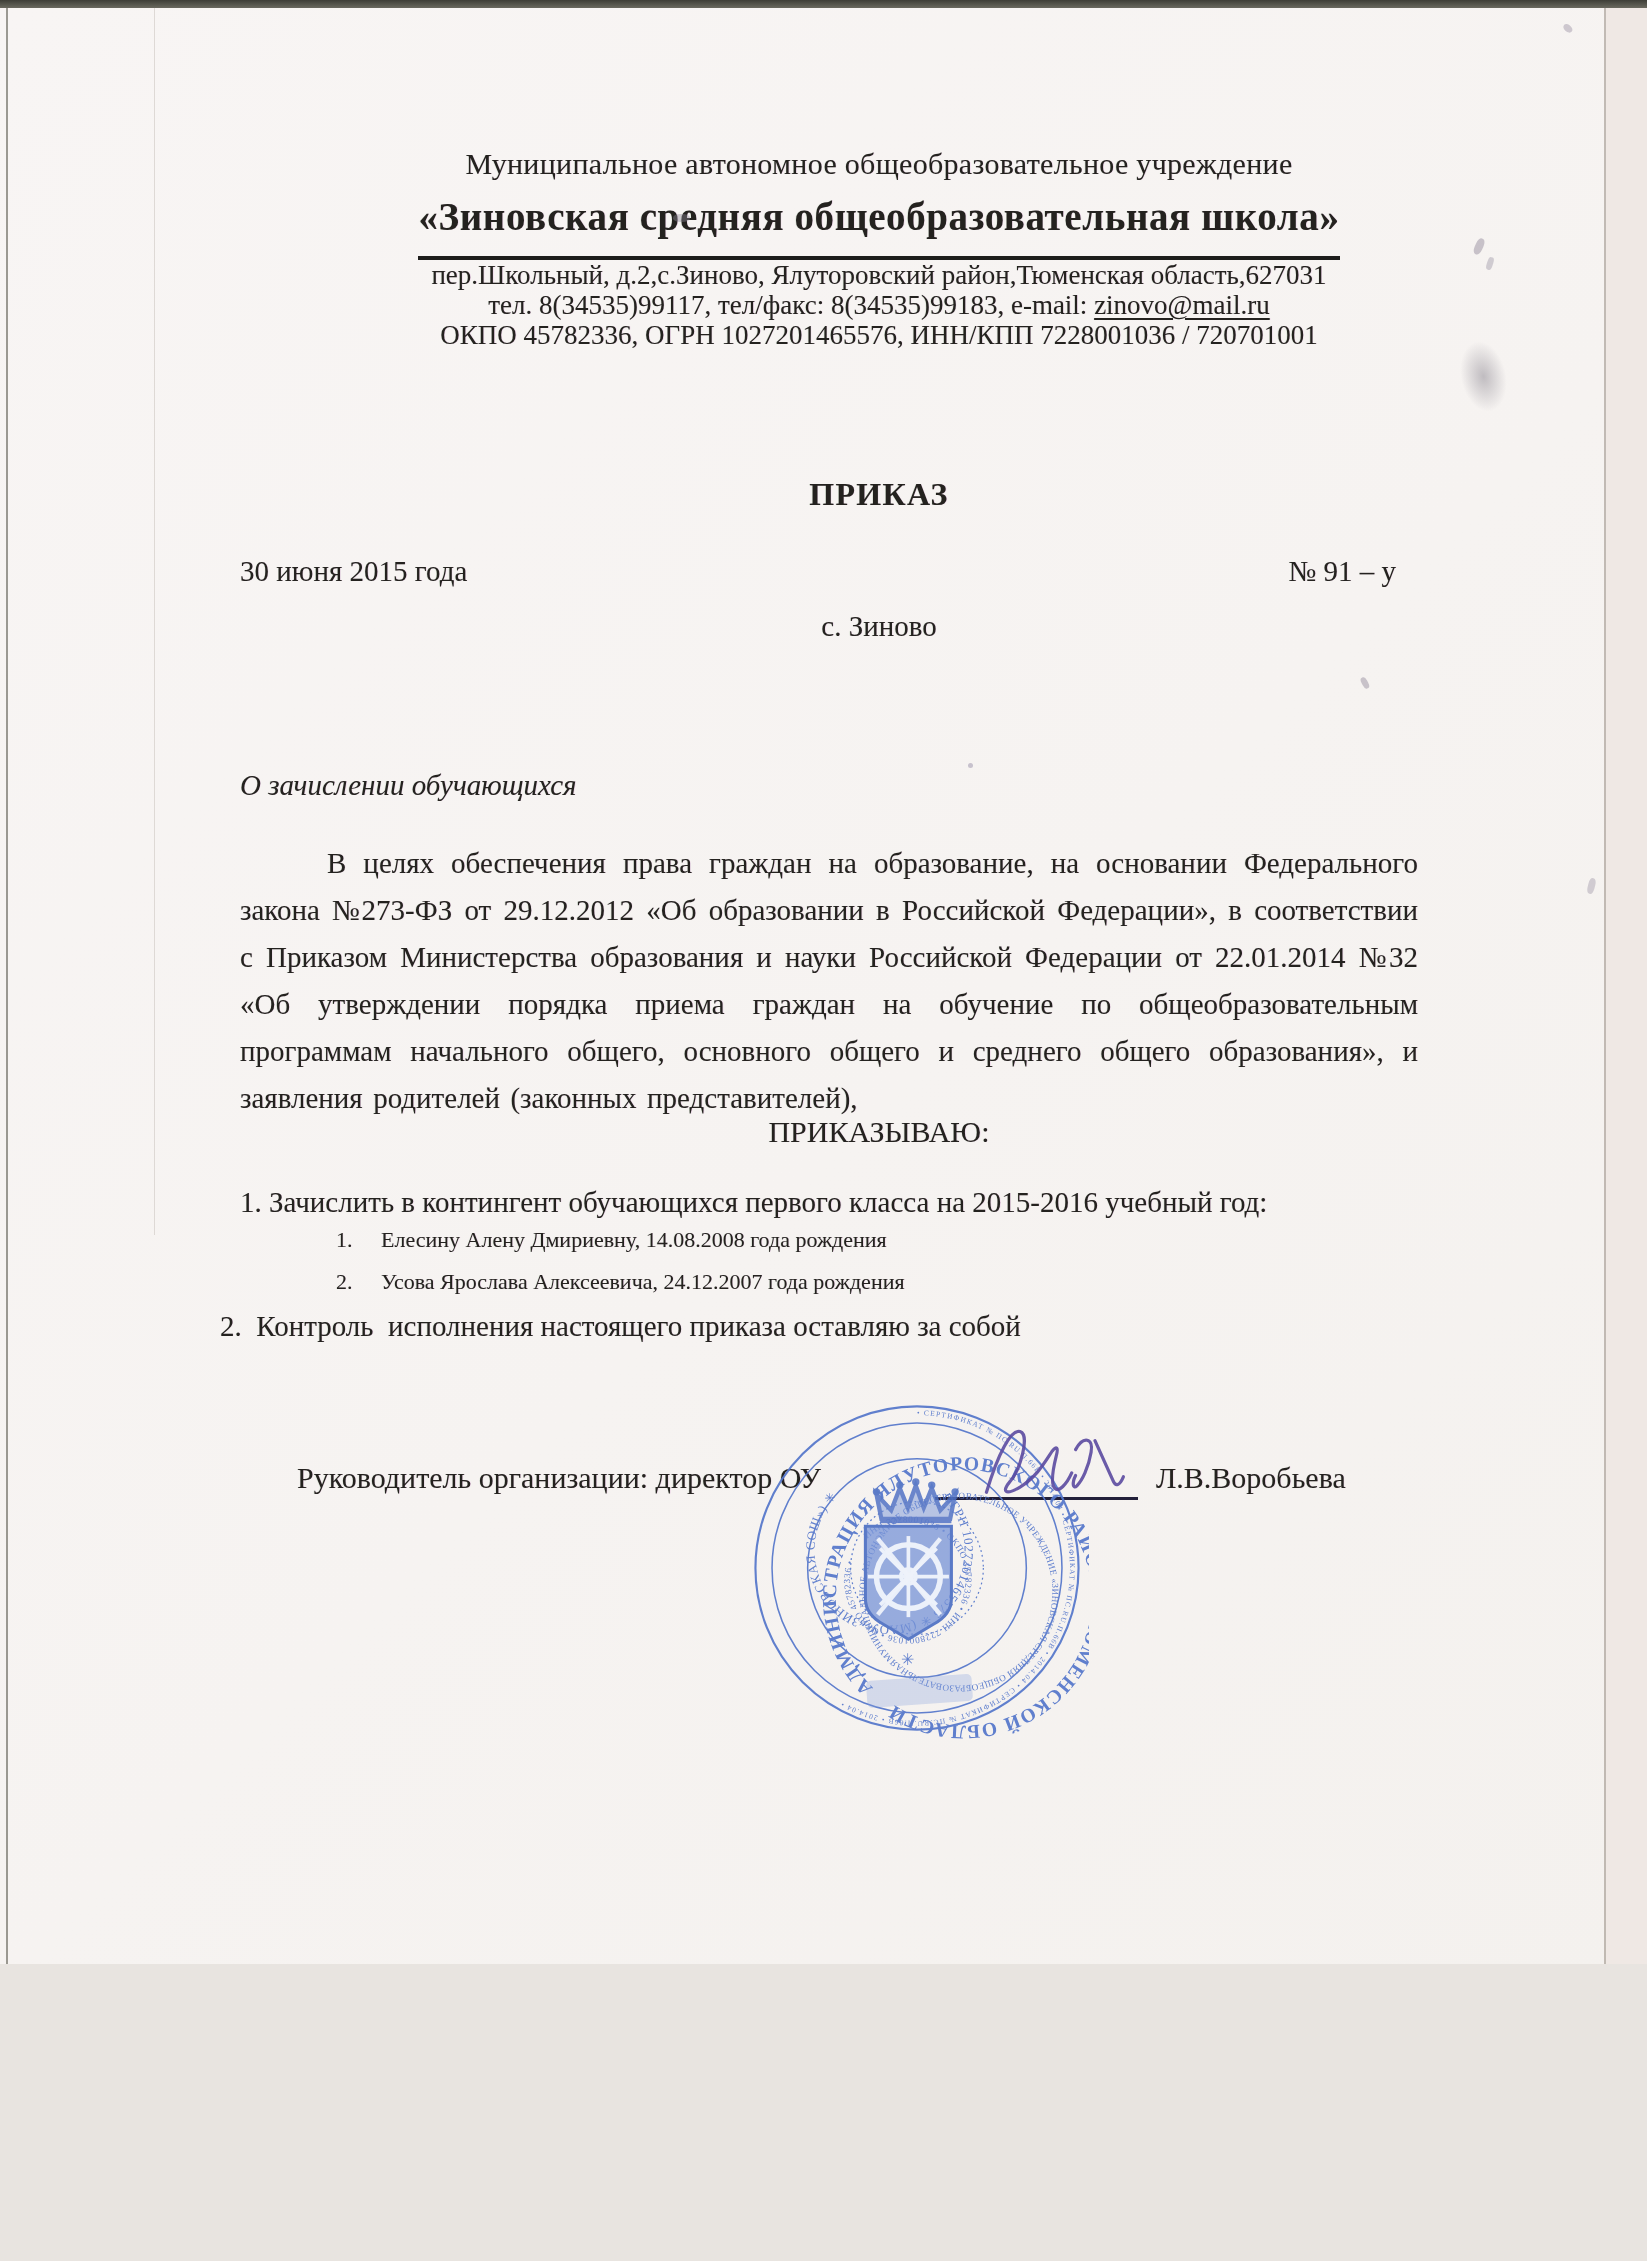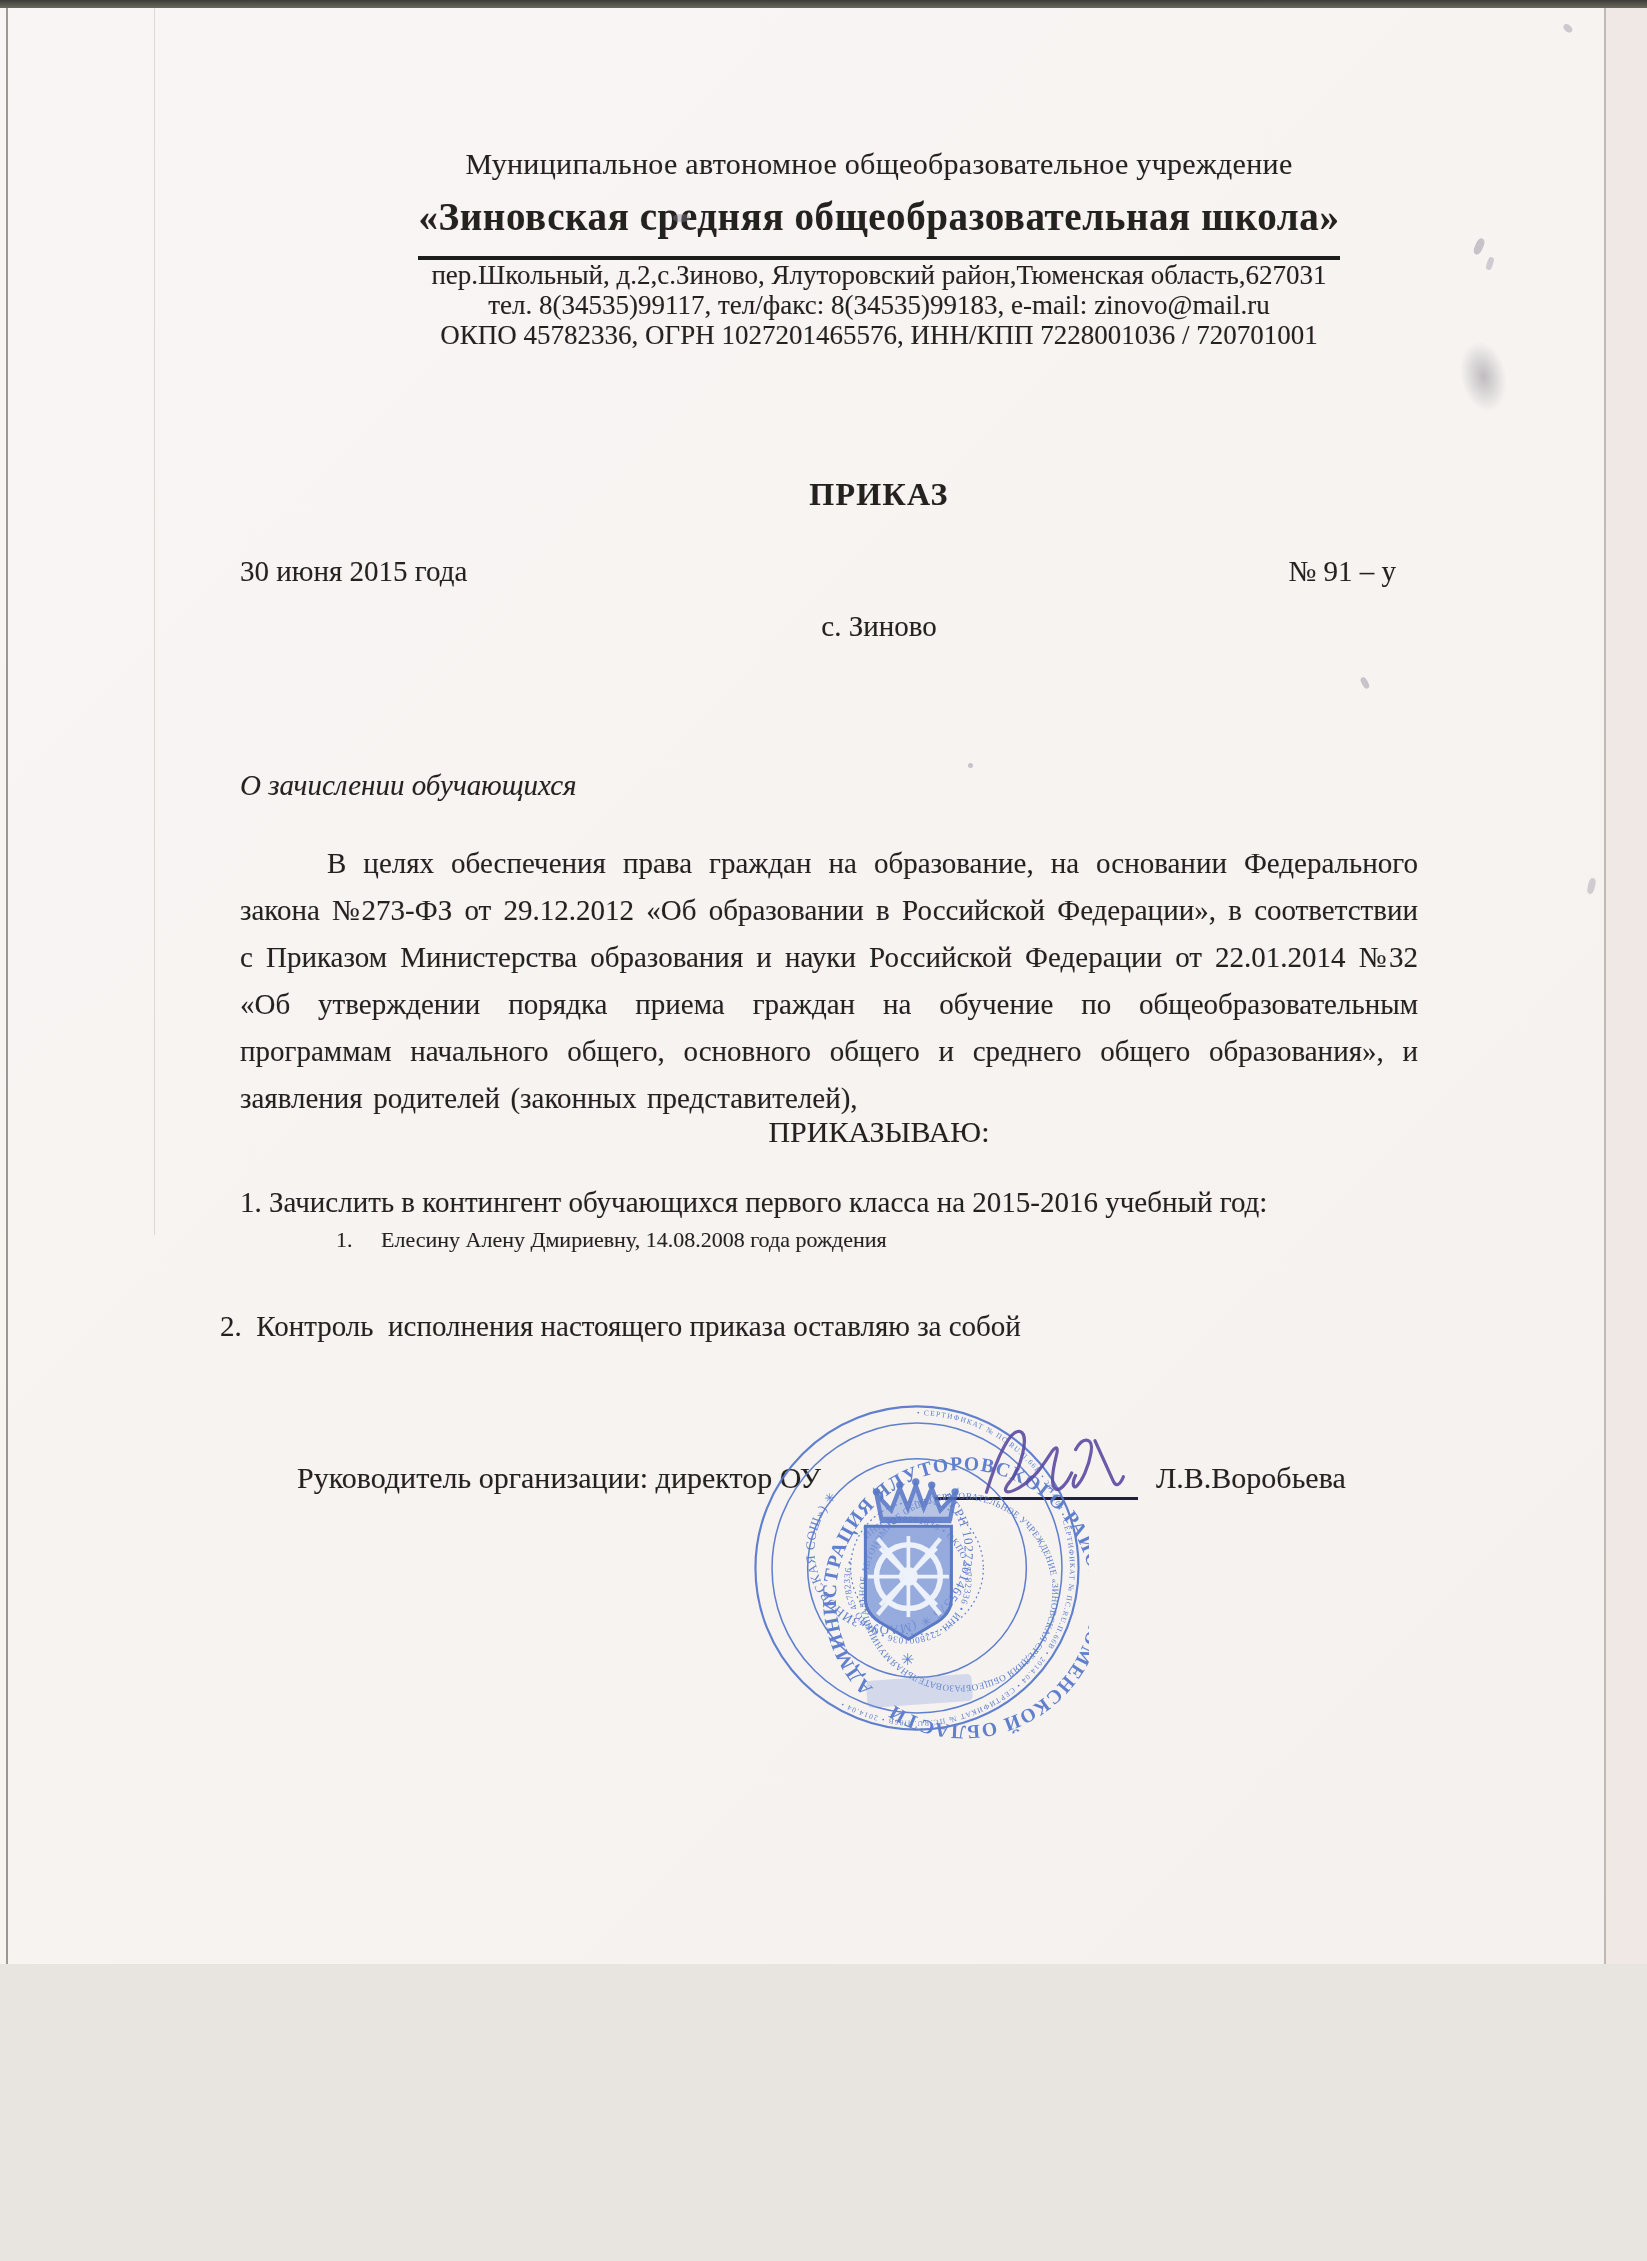--- a/index.html
+++ b/index.html
@@ -23,21 +23,21 @@
   .ink { text-shadow: 0.6px 0 0 rgba(185,40,185,.14), -0.6px 0 0 rgba(40,135,40,.12); }
   .pre { white-space:pre-wrap; }
 
   
   .hdr { position:absolute; left:233px; width:1292px; text-align:center; }
   .hdr-org1   { top:147px; font-size:30px; letter-spacing:0.3px; }
   .hdr-org2   { top:194px; font-size:39px; font-weight:bold; letter-spacing:0.6px; }
   .hdr-org2 span { display:inline-block; border-bottom:4.5px solid #1d1d1b; padding-bottom:17px; }
   .hdr-addr   { top:260px; font-size:27px; }
   .hdr-tel    { top:290px; font-size:27px; }
-  .hdr-tel .email { text-decoration-thickness:1.9px; text-underline-offset:3.9px; }
+  .hdr-tel .email { text-decoration:underline; text-decoration-thickness:1.9px; text-underline-offset:3.9px; }
   .hdr-codes  { top:320px; font-size:27px; }
 
   .doc-title  { position:absolute; left:233px; top:476px; width:1292px; text-align:center;
                 font-size:32px; font-weight:bold; letter-spacing:1.3px; }
 
   .date-row   { position:absolute; left:240px; top:555px; width:1156px; font-size:29px; }
   .date-row .num { position:absolute; right:0; top:0; }
 
   .place      { position:absolute; left:233px; top:610px; width:1292px; text-align:center; font-size:29px; }
 
@@ -98,20 +98,23 @@
   </div>
   <div class="place ink">с. Зиново</div>
 
   <div class="subject ink">О зачислении обучающихся</div>
   <div class="body-par ink">В целях обеспечения права граждан на образование, на основании Федерального закона №273-ФЗ от 29.12.2012 «Об образовании в Российской Федерации», в соответствии с Приказом Министерства образования и науки Российской Федерации от 22.01.2014 №32 «Об утверждении порядка приема граждан на обучение по общеобразовательным программам начального общего, основного общего и среднего общего образования», и заявления родителей (законных представителей),</div>
   <div class="resolution ink">ПРИКАЗЫВАЮ:</div>
 
   <div class="item1 ink pre">1. Зачислить в контингент обучающихся первого класса на 2015-2016 учебный год:</div>
   <div class="sub-item sub1 ink">
     <span class="n">1.</span><span>Елесину Алену Дмириевну, 14.08.2008 года рождения</span>
+  </div>
+  <div class="sub-item sub2 ink">
+    <span class="n">2.</span><span>Усова Ярослава Алексеевича, 24.12.2007 года рождения</span>
   </div>
   <div class="item2 ink pre">2.  Контроль  исполнения настоящего приказа оставляю за собой</div>
 
   <div class="sig-row ink">Руководитель организации:  директор ОУ</div>
   <div class="sig-line"></div>
   <div class="sig-name ink">Л.В.Воробьева</div>
 
   <div class="stamp-wrap">
     <svg viewBox="0 0 560 560" width="344" height="344">
       <defs>

